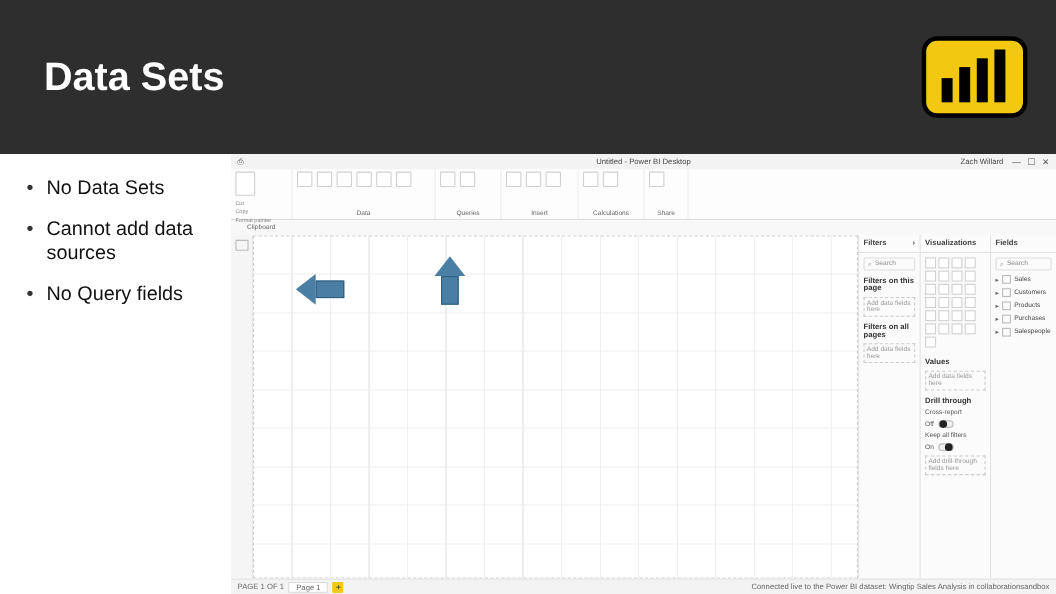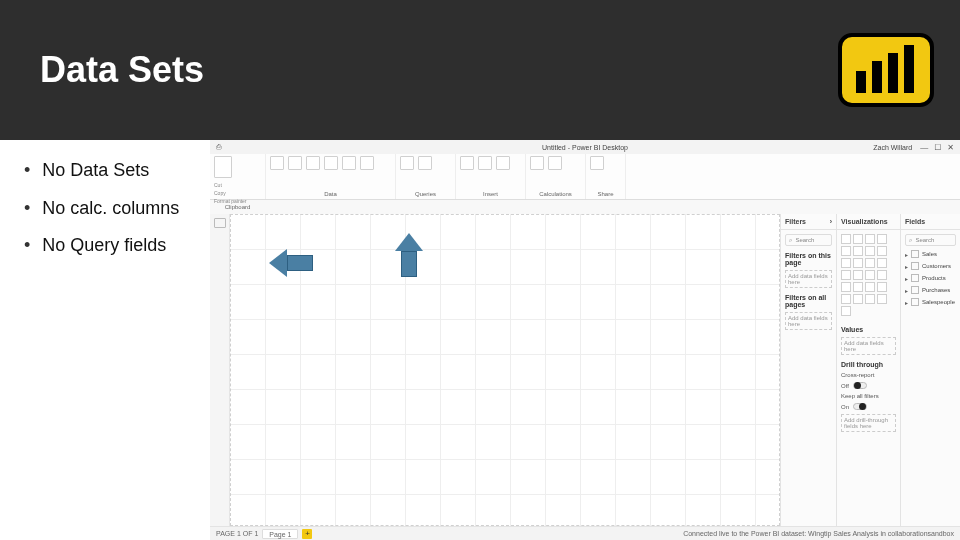--- a/index.html
+++ b/index.html
@@ -83,21 +83,21 @@
 </div>
 
 <div class="slide-body">
 
   <div class="bullets">
     <ul>
       <li>
           <span>No Data Sets</span>
         </li>
       <li>
-          <span>No calc. columns</span>
+          <span>Cannot add data sources</span>
         </li>
       <li>
           <span>No Query fields</span>
         </li>
     </ul>
   </div>
 
   <div class="screenshot">
 
     <div class="pbi-titlebar">

